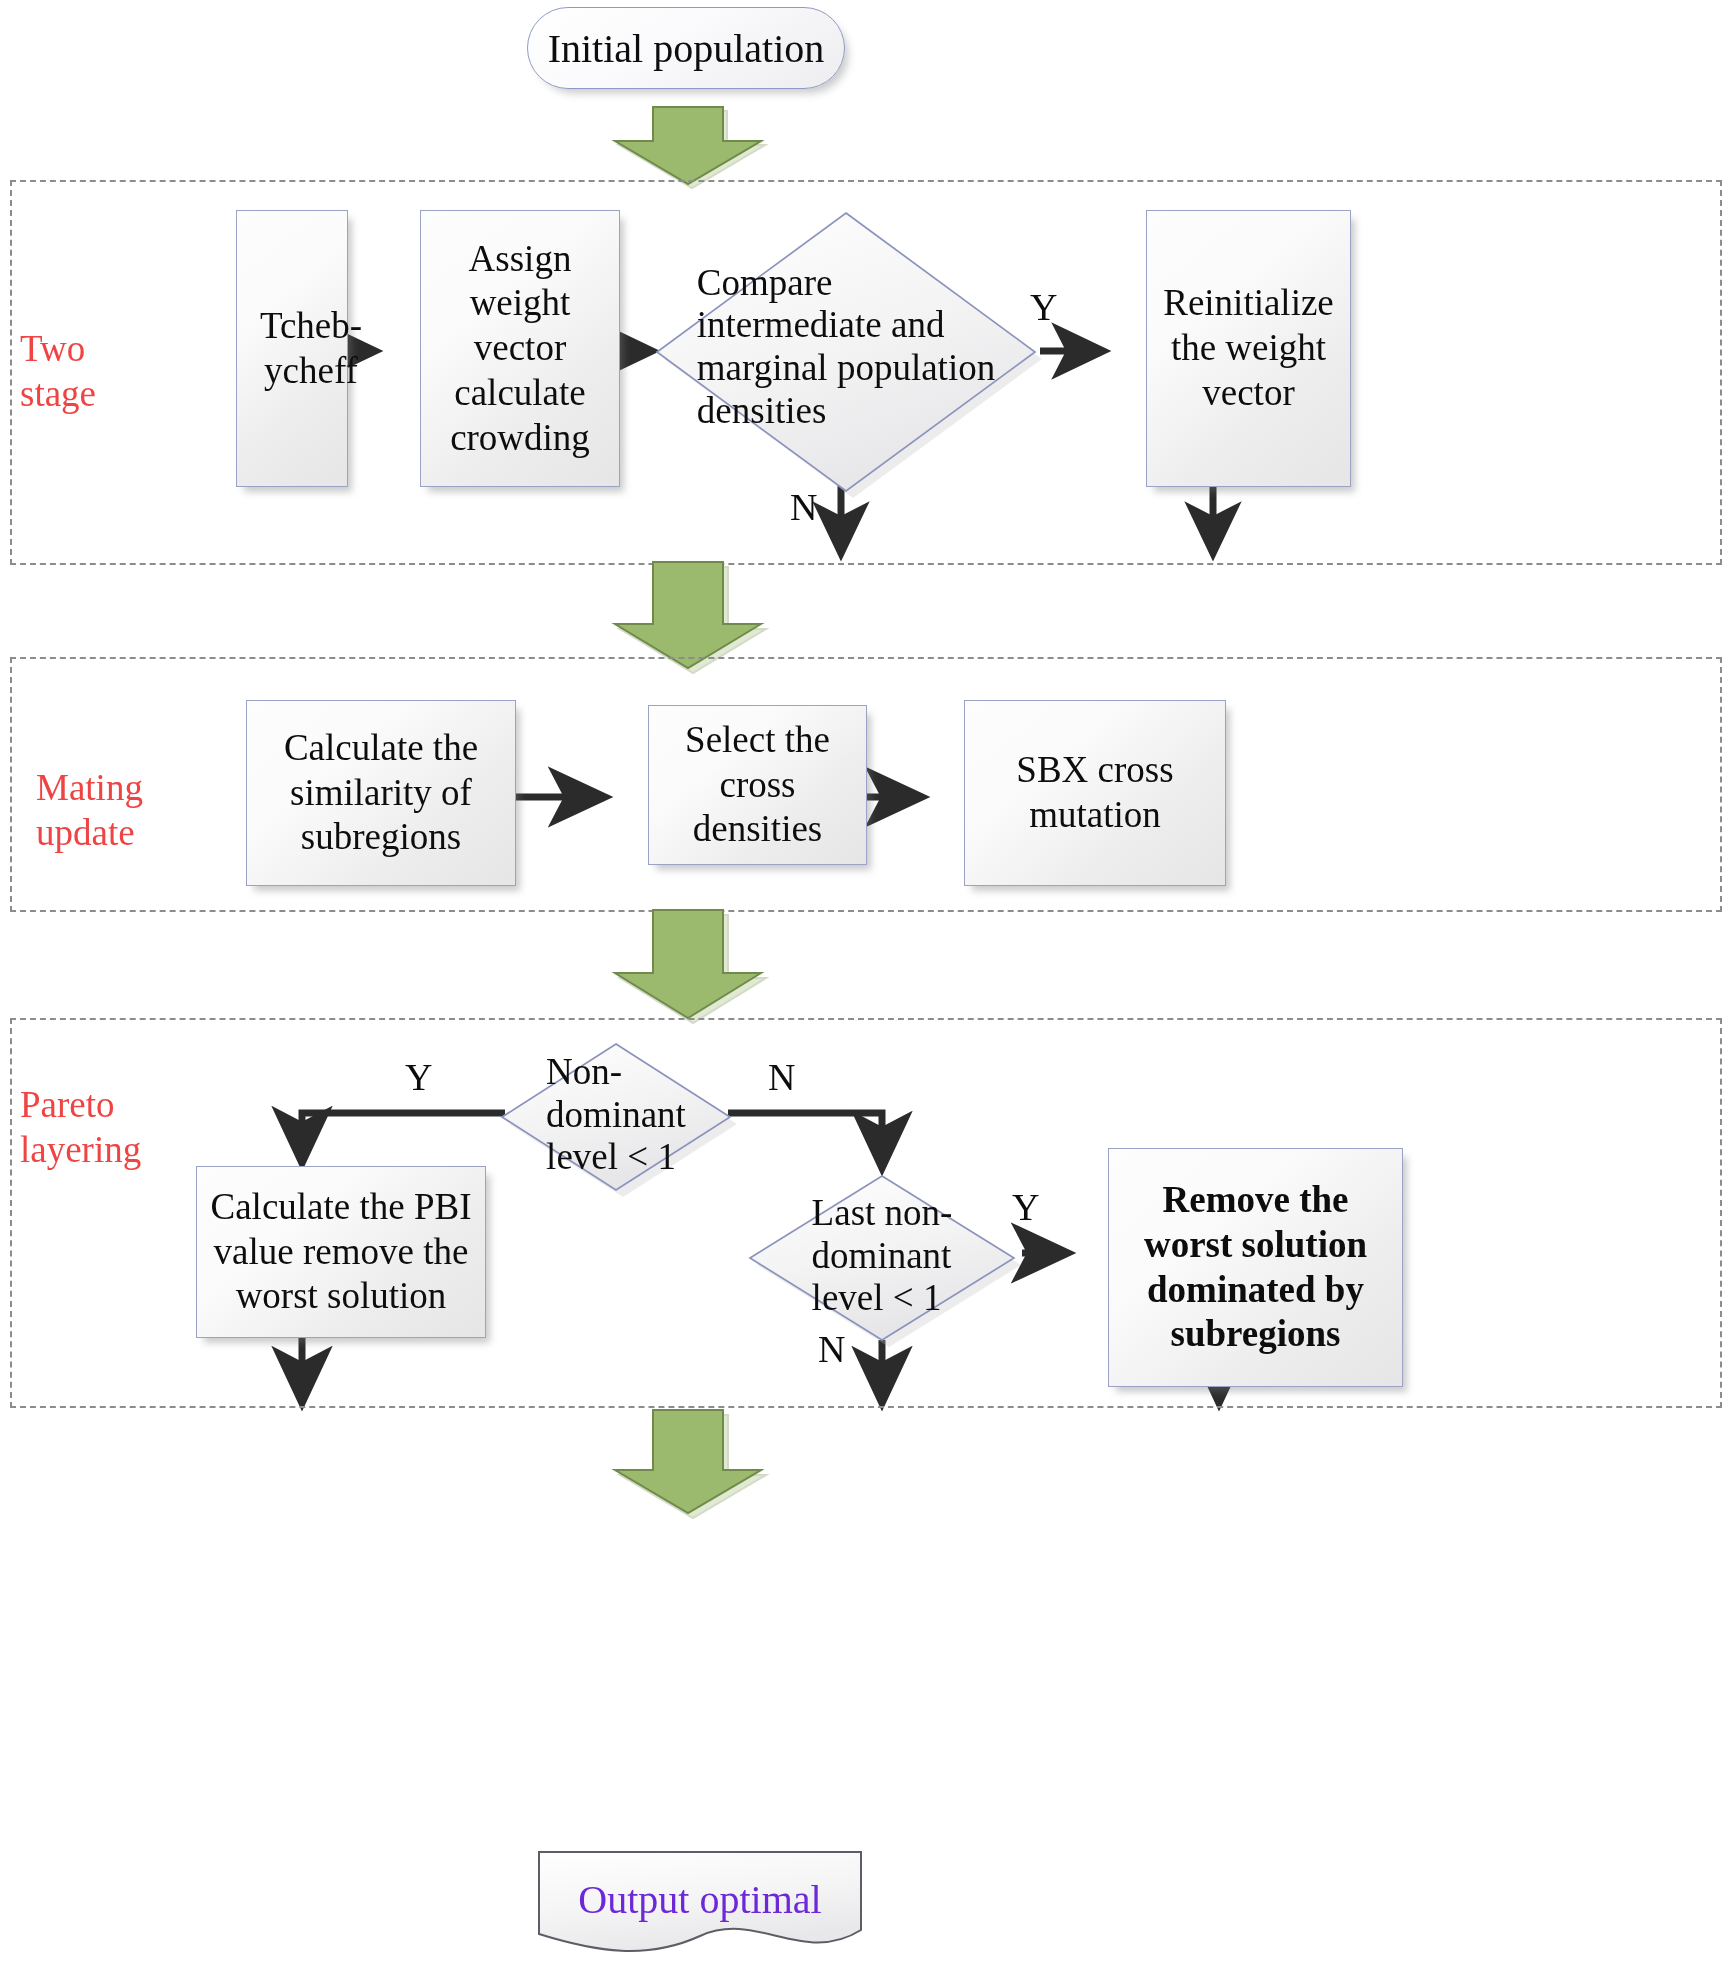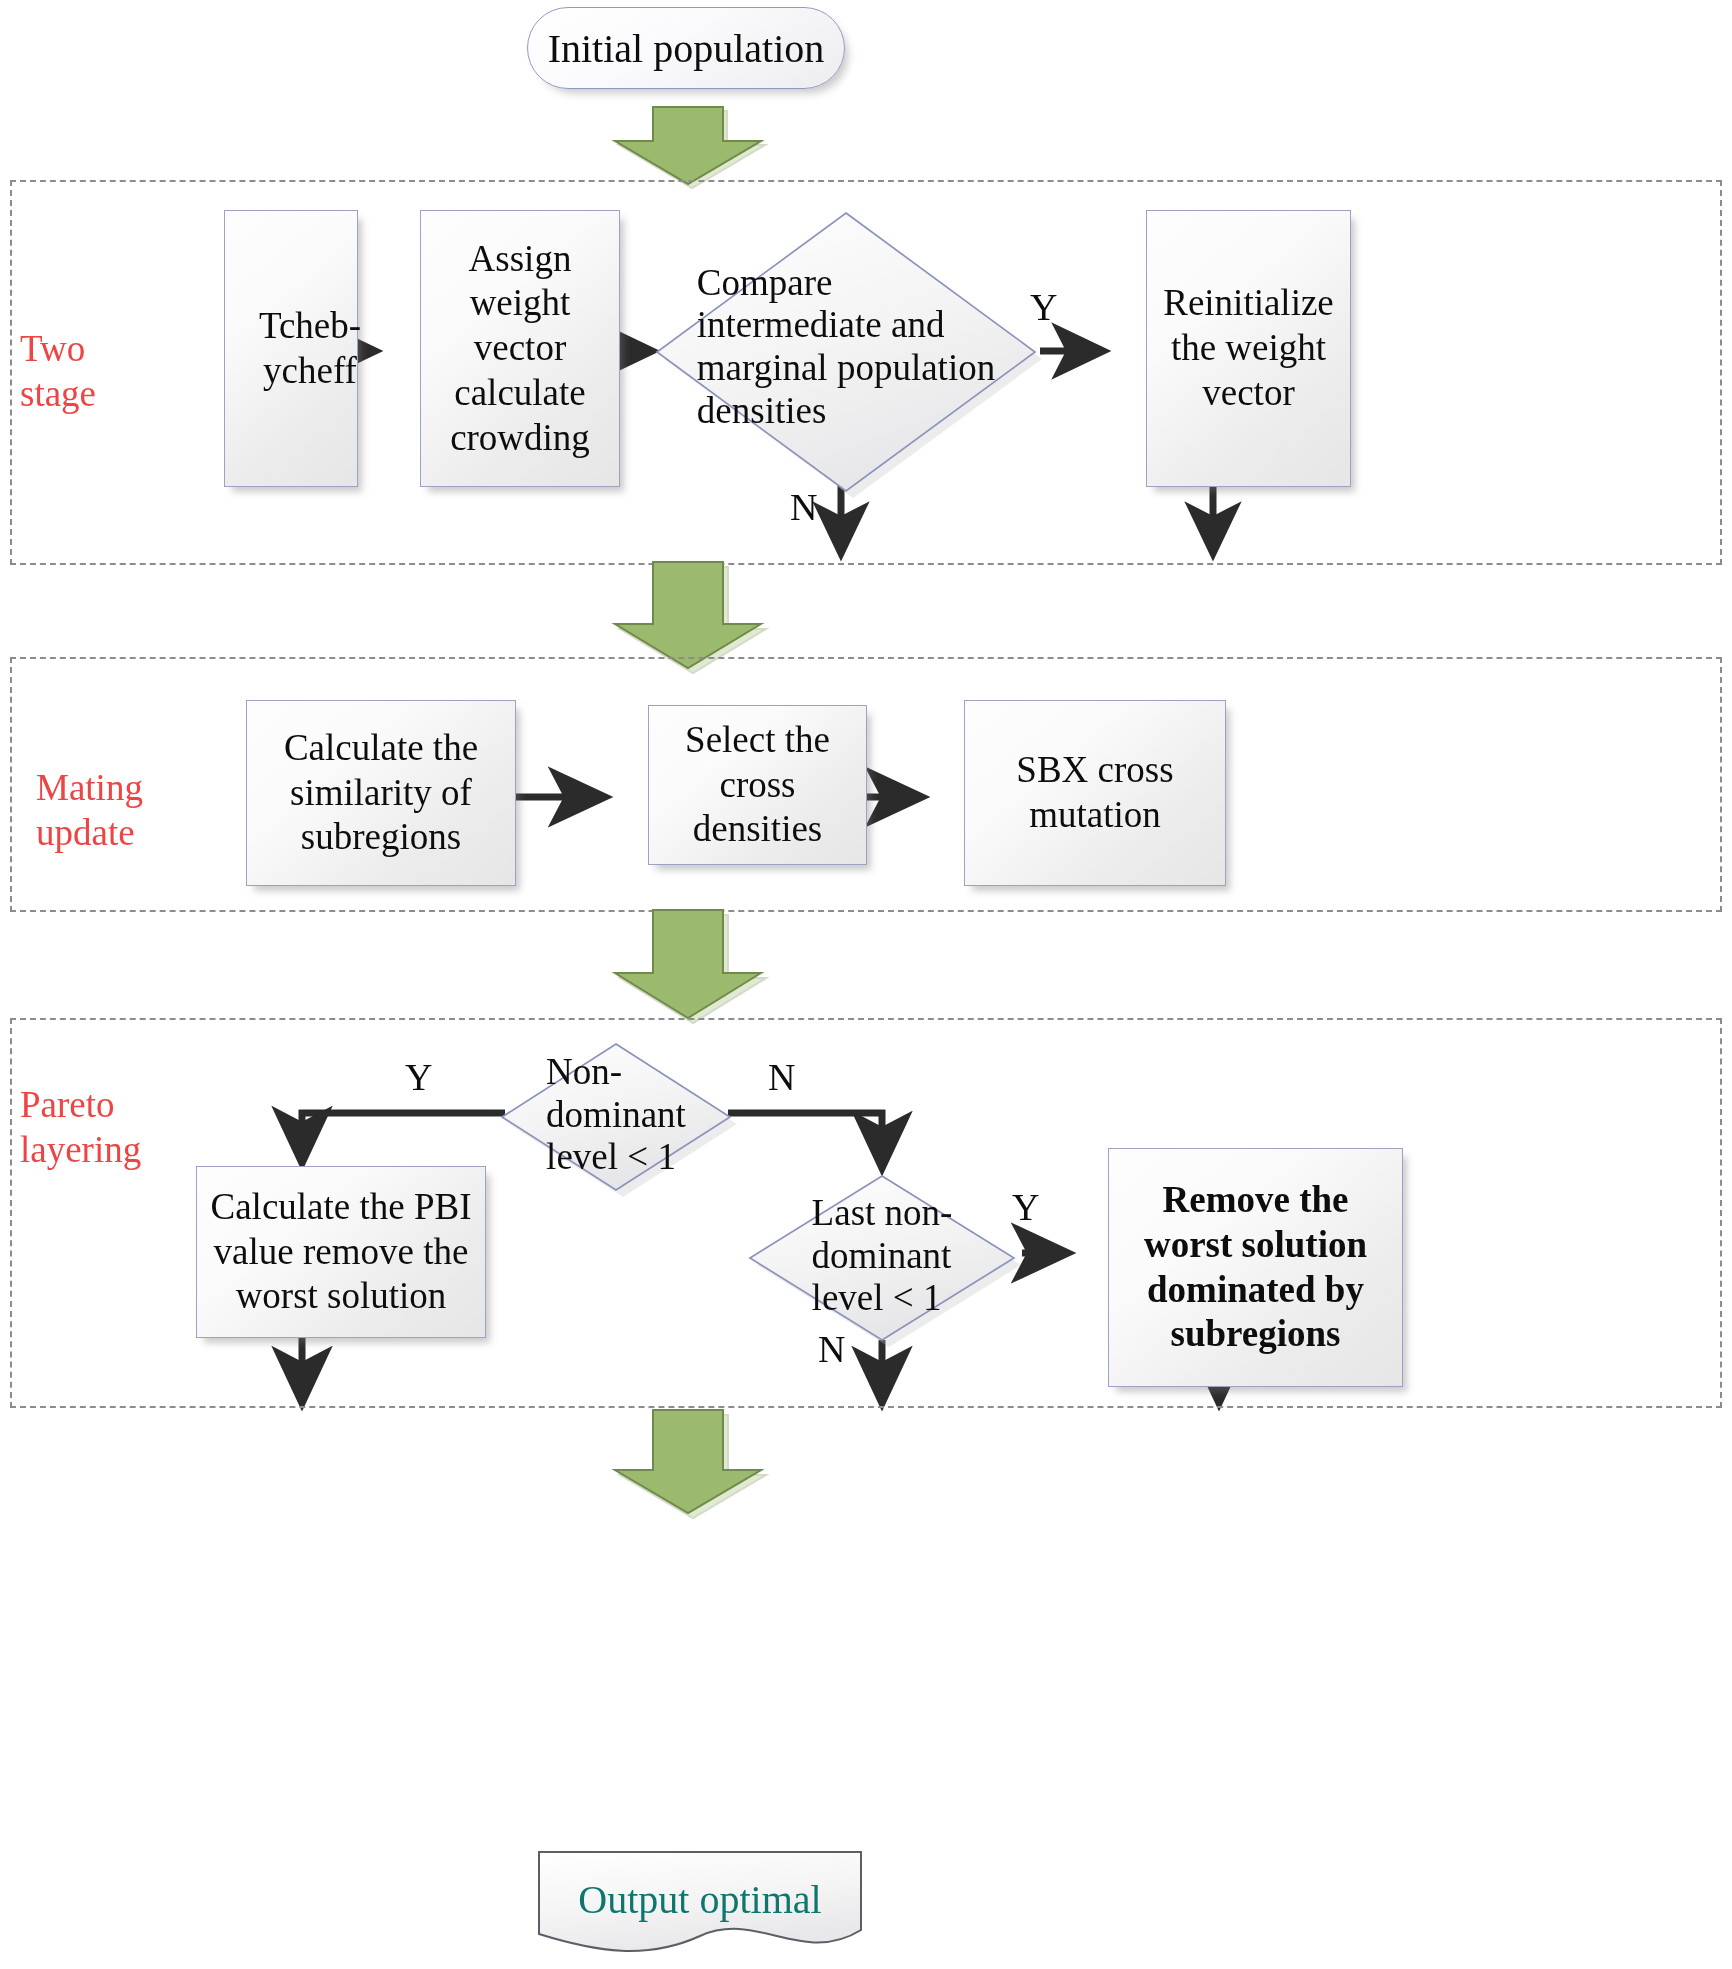--- a/index.html
+++ b/index.html
@@ -91,21 +91,21 @@
   }
 
   
   .docshape { position: absolute; }
   .docshape svg { position: absolute; left:0; top:0; }
   .docshape .dtext {
     position: absolute; left:0; top:0; width:100%; height:100%;
     display:flex; align-items:flex-start; justify-content:center;
     padding-top: 28px;
     box-sizing: border-box;
-    font-size: 40px; color:#0f766e;
+    font-size: 40px; color:#6d28d9;
   }
 
   
   .greenarrow { position: absolute; }
   .greenarrow svg { position:absolute; left:0; top:0; overflow: visible;}
 
   
   #links {
     position: absolute;
     left: 0; top: 0;
@@ -174,21 +174,21 @@
       <polygon points="40,0 110,0 110,34 148,34 75,77 2,34 40,34" fill="#9cba6e" stroke="#6f8a4a" stroke-width="2" transform="translate(4,4)" opacity="0.30"></polygon>
       <polygon points="40,0 110,0 110,34 148,34 75,77 2,34 40,34" fill="#9cba6e" stroke="#6f8a4a" stroke-width="2"></polygon>
     </svg>
   </div>
 
   <div class="group" style="left:10px; top:180px; width:1712px; height:385px;"></div>
 
   <div class="group-label" style="left:20px; top:326px; width:180px;">Two
 stage</div>
 
-  <div class="pbox" style="left:188px; top:210px; width:134px; height:277px;padding-left:44px;">Tcheb-
+  <div class="pbox" style="left:200px; top:210px; width:112px; height:277px;padding-left:44px;">Tcheb-
 ycheff</div>
 
   <div class="pbox" style="left:384px; top:210px; width:200px; height:277px;">Assign
 weight
 vector
 calculate
 crowding</div>
 
   <div class="diamond" style="left:652px; top:208px; width:388px; height:278px;">
     <svg width="398" height="290" viewBox="0 0 398 290" xmlns="http://www.w3.org/2000/svg">

